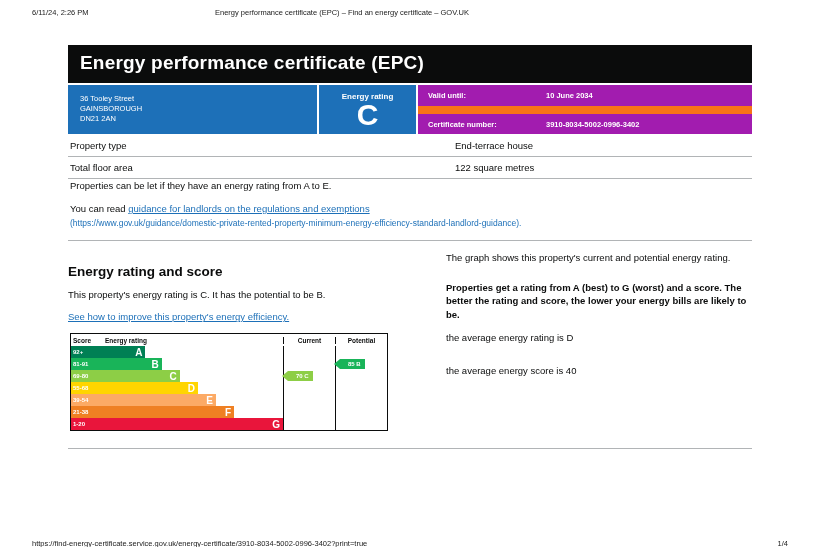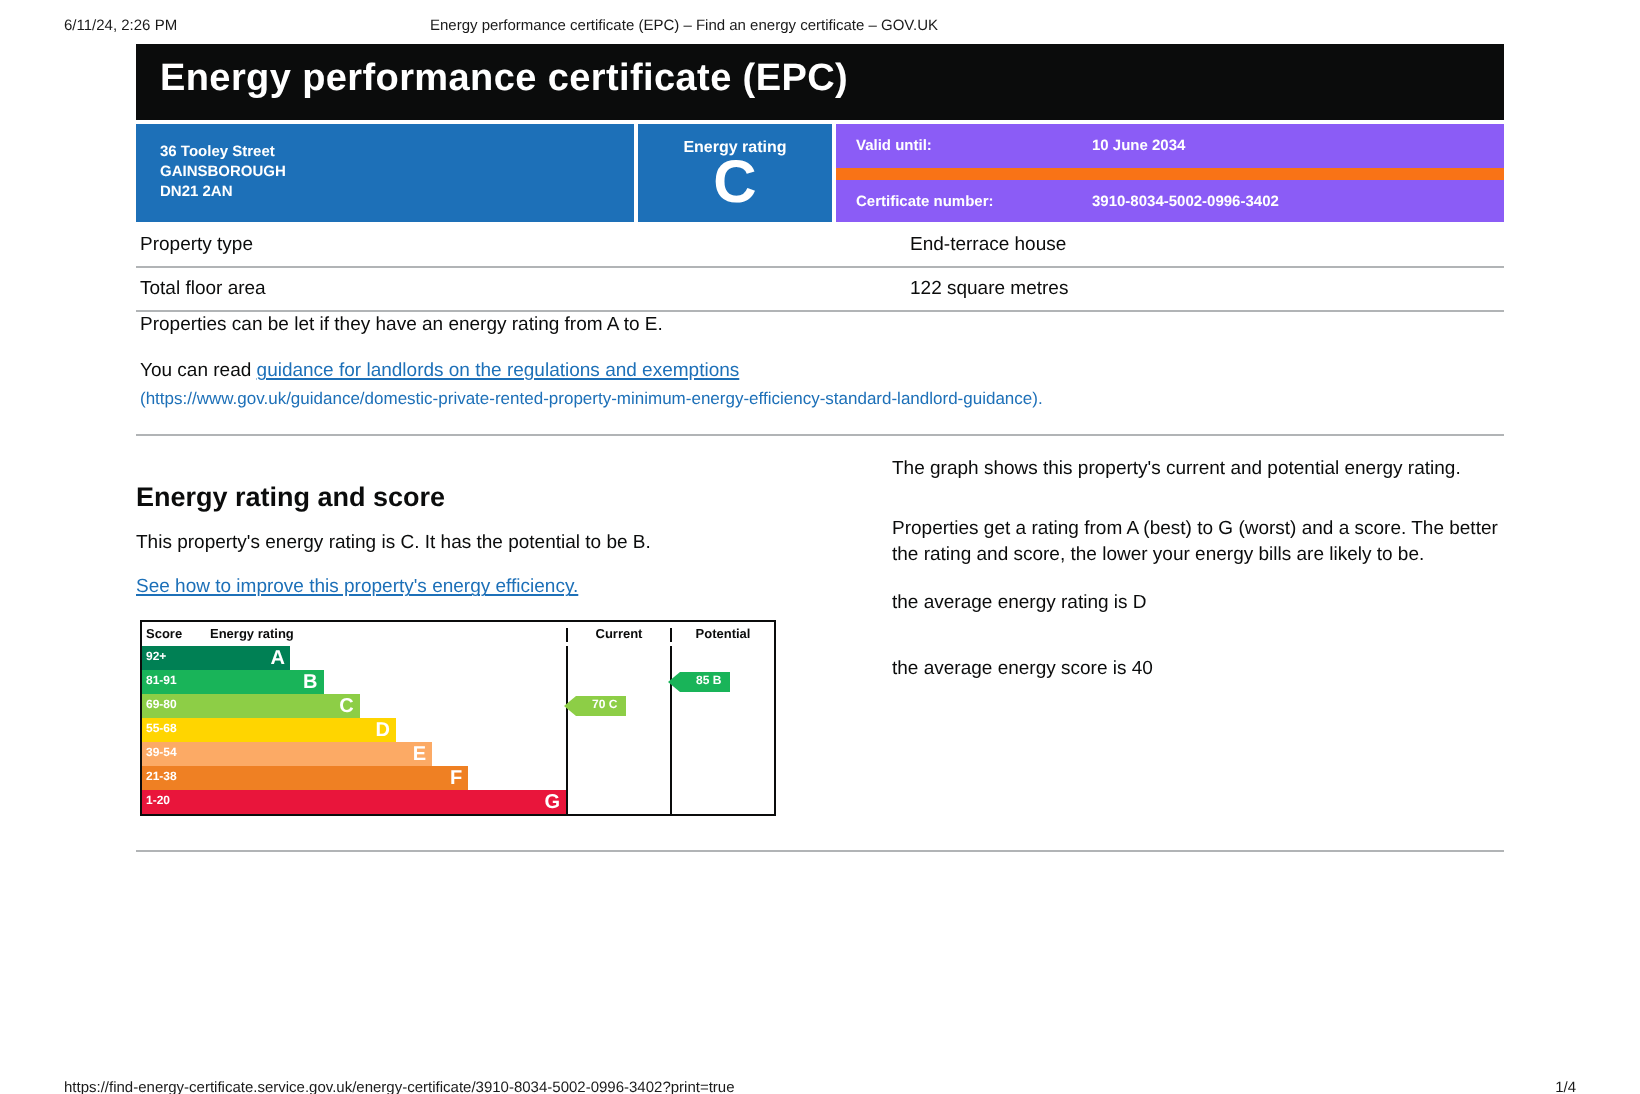--- a/index.html
+++ b/index.html
@@ -20,57 +20,57 @@
   .ph-date { position: absolute; left: 32px; }
   .ph-title { position: absolute; left: 0; width: 684px; text-align: center; }
   .page-footer {
     position: absolute; bottom: 8px; left: 0; width: 820px;
     font-size: 7.5px; color: #1a1a1a;
   }
   .pf-url { position: absolute; left: 32px; }
   .pf-page { position: absolute; right: 32px; }
 
   .doc {
-    position: absolute; left: 68px; top: 22px; width: 684px;
+    position: absolute; left: 68px; top: 45px; width: 684px;
   }
 
   .epc-title {
     background: #0b0c0c; color: #ffffff;
     font-size: 19px; font-weight: bold;
     padding: 7px 10px 9px 12px;
     letter-spacing: 0.2px;
   }
 
   .summary {
     display: flex; margin-top: 2px;
   }
   .sum-left {
     background: #1d70b8; color: #ffffff;
     width: 249px; padding: 9px 10px 10px 12px;
-    font-size: 7.5px; font-weight: bold; line-height: 1.35;
+    font-size: 7.5px; font-weight: normal; line-height: 1.35;
   }
   .sum-mid {
     background: #1d70b8; color: #ffffff;
     width: 99px; border-left: 2px solid #ffffff;
     display: flex; flex-direction: column; align-items: center;
     padding-top: 7px;
   }
   .sum-mid .lbl { font-size: 8px; font-weight: bold; }
   .sum-mid .grade { font-size: 30px; font-weight: bold; line-height: 1; margin-top: -1px; }
   .sum-right {
     flex: 1; border-left: 2px solid #ffffff;
     display: flex; flex-direction: column;
   }
   .sum-row {
-    background: #8b5cf6; color: #ffffff;
+    background: #a21caf; color: #ffffff;
     flex: 1; display: flex; align-items: center;
     font-size: 7.5px; font-weight: bold;
     padding-left: 10px;
   }
-  .sum-row + .sum-row { border-top: 6px solid #f97316; }
+  .sum-row + .sum-row { border-top: 8px solid #f97316; }
   .sum-row .k { width: 118px; }
   .sum-row .v { }
 
   .kv-table { margin-top: 0; }
   .kv-row {
     display: flex; border-bottom: 1px solid #b1b4b6;
     padding: 5px 0 5px 2px; font-size: 9.5px;
   }
   .kv-row:first-child { border-top: 1px solid #ffffff; }
   .kv-row .k { width: 385px; }
@@ -82,21 +82,21 @@
   p.body { font-size: 9.5px; margin: 0 0 9px 2px; line-height: 1.45; }
   a.lnk { color: #1d70b8; text-decoration: underline; }
   .url-line { color: #1d70b8; font-size: 8.5px; }
 
   .rule { border-bottom: 1px solid #b1b4b6; margin: 10px 0 0 0; }
 
   .two-col { display: flex; margin-top: 10px; }
   .col-left { width: 372px; }
   .col-right { flex: 1; padding-left: 6px; }
   .col-right p { font-size: 9.5px; margin: 0 0 10px 0; line-height: 1.4; }
-  .col-right p.b { font-weight: normal; margin-top: 17px; }
+  .col-right p.b { font-weight: bold; margin-top: 17px; }
 
   
   .graph {
     margin: 4px 0 0 2px; width: 318px;
     border: 1px solid #0b0c0c; position: relative;
     font-size: 6.5px;
   }
   .g-head { display: flex; height: 12px; align-items: center; font-weight: bold; }
   .g-head .h-score { width: 31px; padding-left: 2px; }
   .g-head .h-rating { flex: 1; padding-left: 3px; }

